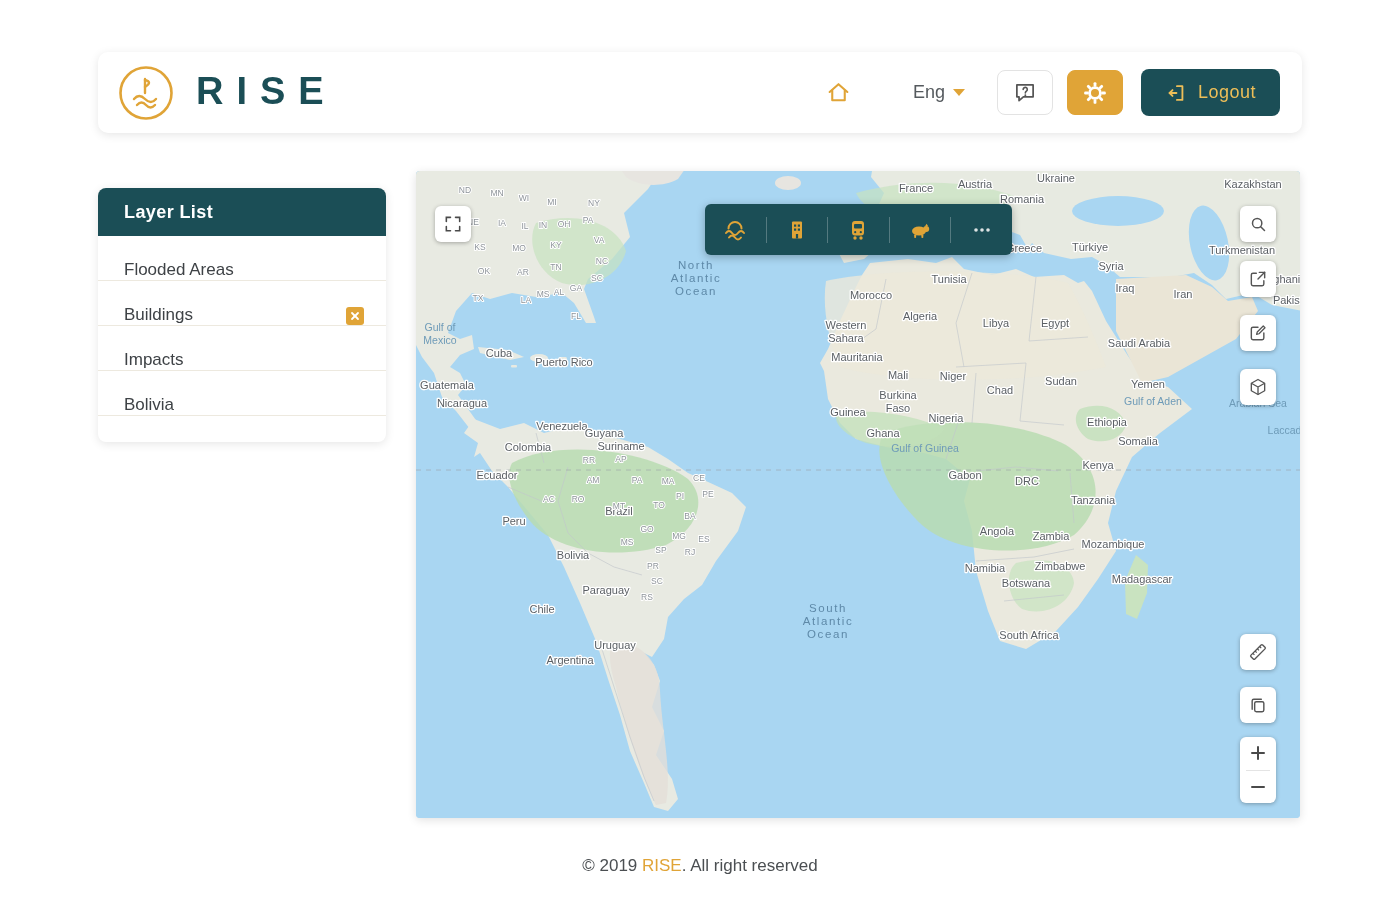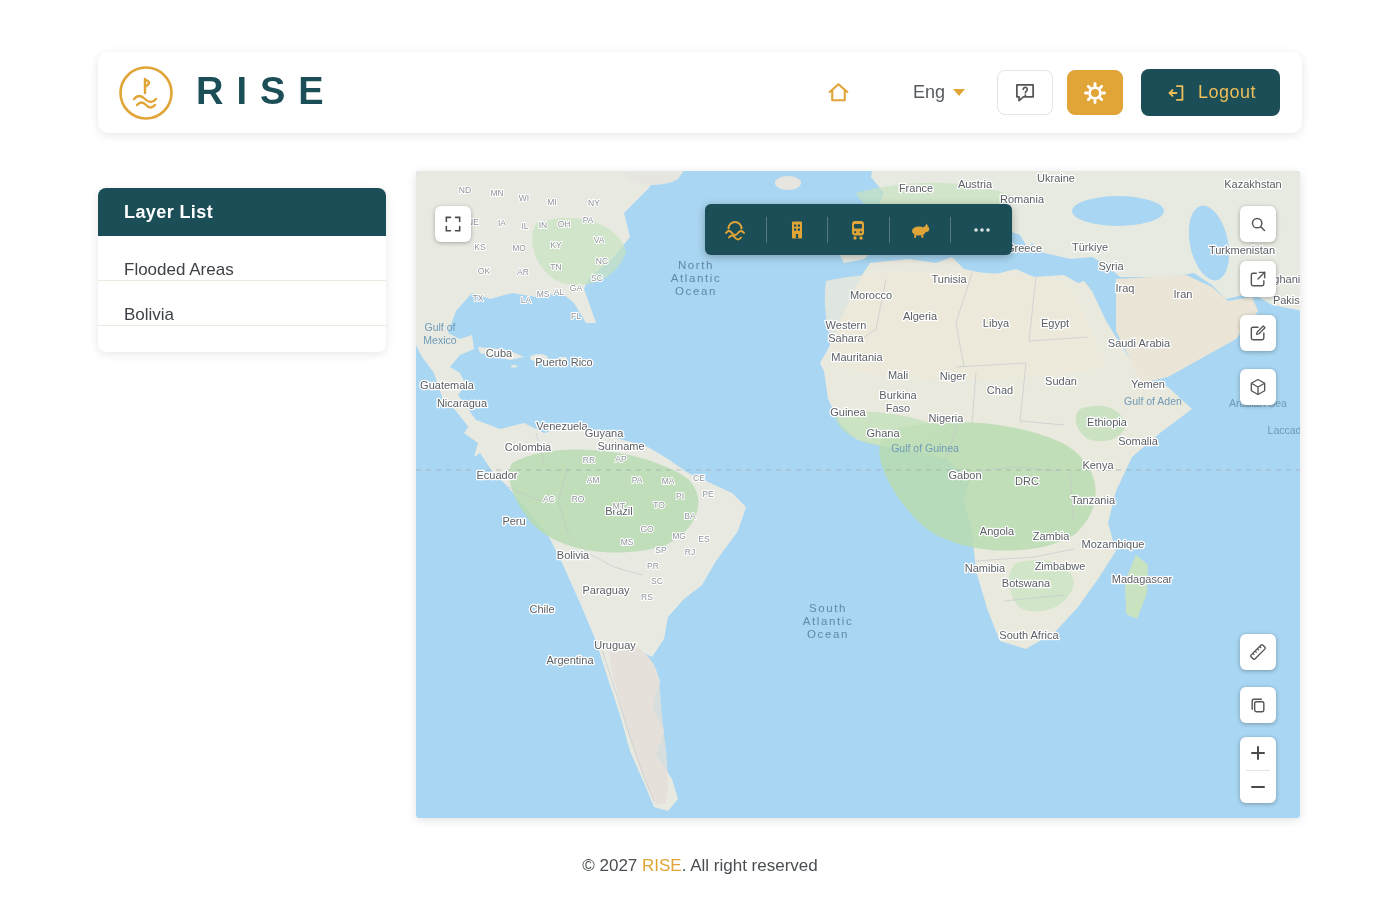--- a/index.html
+++ b/index.html
@@ -129,20 +129,32 @@
         </svg>
         <span>Logout</span>
       </button>
     </div>
   </header>
 
   <aside class="card sidebar">
     <div class="sidebar-title">Layer List</div>
     <div class="layer-row">
       <span>Flooded Areas</span>
+    </div>
+    <div class="layer-row">
+      <span>Buildings</span>
+      <button class="remove-btn">
+        <svg width="10" height="10" viewBox="0 0 10 10">
+          <line x1="2" y1="2" x2="8" y2="8" stroke="#fff" stroke-width="1.8" stroke-linecap="round"></line>
+          <line x1="8" y1="2" x2="2" y2="8" stroke="#fff" stroke-width="1.8" stroke-linecap="round"></line>
+        </svg>
+      </button>
+    </div>
+    <div class="layer-row">
+      <span>Impacts</span>
     </div>
     <div class="layer-row">
       <span>Bolivia</span>
     </div>
   </aside>
 
   <div class="map">
     <svg class="world" width="884" height="647" viewBox="0 0 884 647">
       <rect width="884" height="647" fill="#A9D6F2"></rect>
       <g>
@@ -425,16 +437,16 @@
       <div class="zoom-sep"></div>
       <button class="zoom-btn">
         <svg width="16" height="16" viewBox="0 0 16 16">
           <line x1="2" y1="8" x2="14" y2="8" stroke="#4a4a4a" stroke-width="2" stroke-linecap="round"></line>
         </svg>
       </button>
     </div>
   </div>
 
   <footer class="footer">
-    <span>© 2027 </span><span class="gold">RISE</span><span>. All right reserved</span>
+    <span>© 2019 </span><span class="gold">RISE</span><span>. All right reserved</span>
   </footer>
 
 </div>
 
 </body></html>

